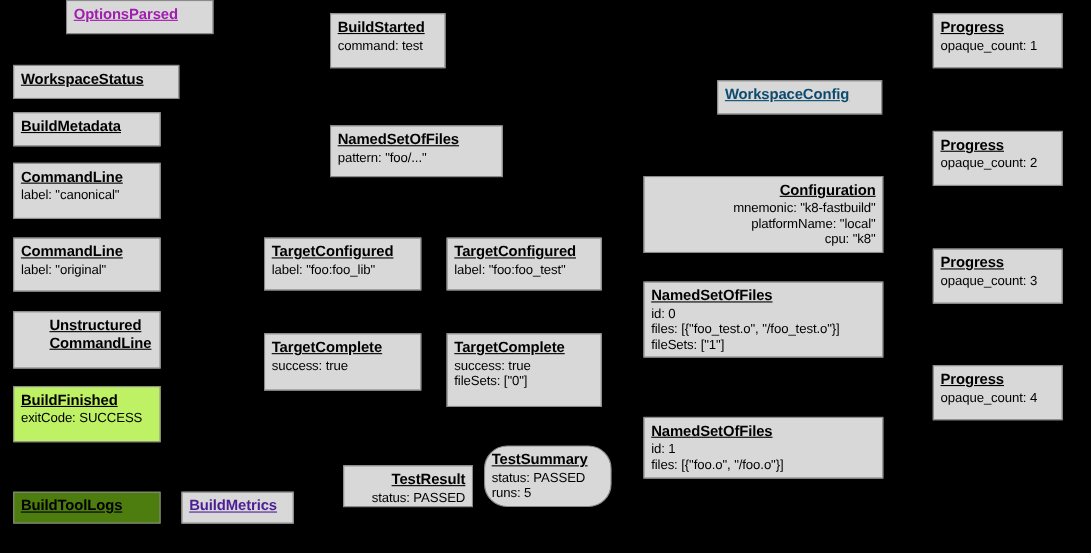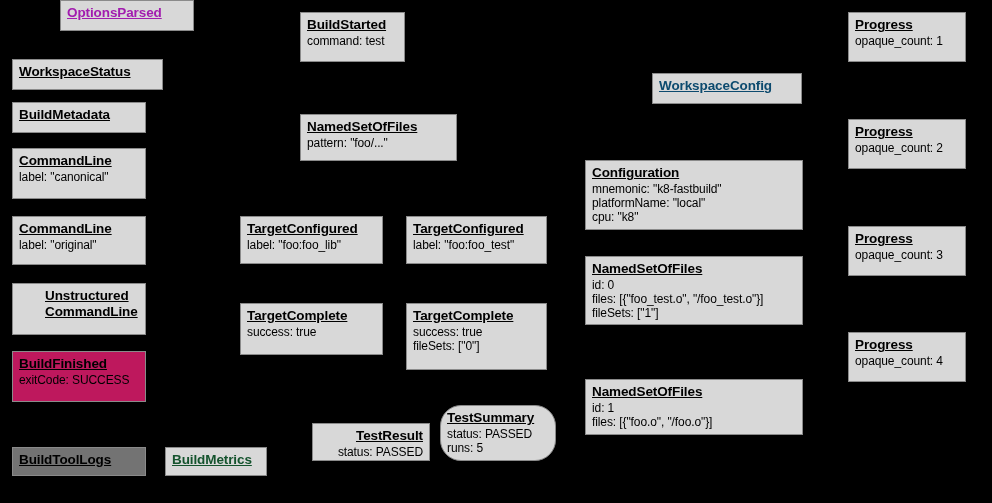--- a/index.html
+++ b/index.html
@@ -90,21 +90,21 @@
       <span class="node-fields">
         <span class="node-field">opaque_count: 2</span>
       </span>
     </div>
     <div class="node" style="left: 12px; top: 148px; width: 134px; height: 51px; background: rgb(216, 216, 216); border-color: rgb(138, 138, 138); color: rgb(0, 0, 0);">
       <span class="node-title">CommandLine</span>
       <span class="node-fields">
         <span class="node-field">label: "canonical"</span>
       </span>
     </div>
-    <div class="node" style="left: 585px; top: 160px; width: 218px; height: 70px; background: rgb(216, 216, 216); border-color: rgb(138, 138, 138); color: rgb(0, 0, 0);">
+    <div class="node" style="left: 585px; top: 160px; width: 218px; height: 70px; background: rgb(216, 216, 216); border-color: rgb(138, 138, 138); color: rgb(0, 0, 0); text-align: right;">
       <span class="node-title">Configuration</span>
       <span class="node-fields">
         <span class="node-field">mnemonic: "k8-fastbuild"</span>
         <span class="node-field">platformName: "local"</span>
         <span class="node-field">cpu: "k8"</span>
       </span>
     </div>
     <div class="node" style="left: 12px; top: 216px; width: 134px; height: 49px; background: rgb(216, 216, 216); border-color: rgb(138, 138, 138); color: rgb(0, 0, 0);">
       <span class="node-title">CommandLine</span>
       <span class="node-fields">
@@ -154,21 +154,21 @@
         <span class="node-field">success: true</span>
         <span class="node-field">fileSets: ["0"]</span>
       </span>
     </div>
     <div class="node" style="left: 848px; top: 332px; width: 118px; height: 50px; background: rgb(216, 216, 216); border-color: rgb(138, 138, 138); color: rgb(0, 0, 0);">
       <span class="node-title">Progress</span>
       <span class="node-fields">
         <span class="node-field">opaque_count: 4</span>
       </span>
     </div>
-    <div class="node" style="left: 12px; top: 351px; width: 134px; height: 51px; background: #be185d; border-color: rgb(138, 138, 138); color: rgb(0, 0, 0);">
+    <div class="node" style="left: 12px; top: 351px; width: 134px; height: 51px; background: #bef264; border-color: rgb(138, 138, 138); color: rgb(0, 0, 0);">
       <span class="node-title">BuildFinished</span>
       <span class="node-fields">
         <span class="node-field">exitCode: SUCCESS</span>
       </span>
     </div>
     <div class="node" style="left: 585px; top: 379px; width: 218px; height: 56px; background: rgb(216, 216, 216); border-color: rgb(138, 138, 138); color: rgb(0, 0, 0);">
       <span class="node-title">NamedSetOfFiles</span>
       <span class="node-fields">
         <span class="node-field">id: 1</span>
         <span class="node-field">files: [{"foo.o", "/foo.o"}]</span>
@@ -180,21 +180,21 @@
         <span class="node-field">status: PASSED</span>
         <span class="node-field">runs: 5</span>
       </span>
     </div>
     <div class="node" style="left: 312px; top: 423px; width: 118px; height: 38px; background: rgb(216, 216, 216); border-color: rgb(138, 138, 138); color: rgb(0, 0, 0); text-align: right;">
       <span class="node-title">TestResult</span>
       <span class="node-fields">
         <span class="node-field">status: PASSED</span>
       </span>
     </div>
-    <div class="node" style="left: 12px; top: 447px; width: 134px; height: 29px; background: #737373; border-color: rgb(138, 138, 138); color: rgb(0, 0, 0);">
+    <div class="node" style="left: 12px; top: 447px; width: 134px; height: 29px; background: #4d7c0f; border-color: rgb(138, 138, 138); color: rgb(0, 0, 0);">
       <span class="node-title">BuildToolLogs</span>
       <span class="node-fields"></span>
     </div>
-    <div class="node" style="left: 165px; top: 447px; width: 102px; height: 29px; background: rgb(216, 216, 216); border-color: rgb(138, 138, 138); color: #14532d;">
+    <div class="node" style="left: 165px; top: 447px; width: 102px; height: 29px; background: rgb(216, 216, 216); border-color: rgb(138, 138, 138); color: #4c1d95;">
       <span class="node-title">BuildMetrics</span>
       <span class="node-fields"></span>
     </div>
   </div>
 
 </body></html>

